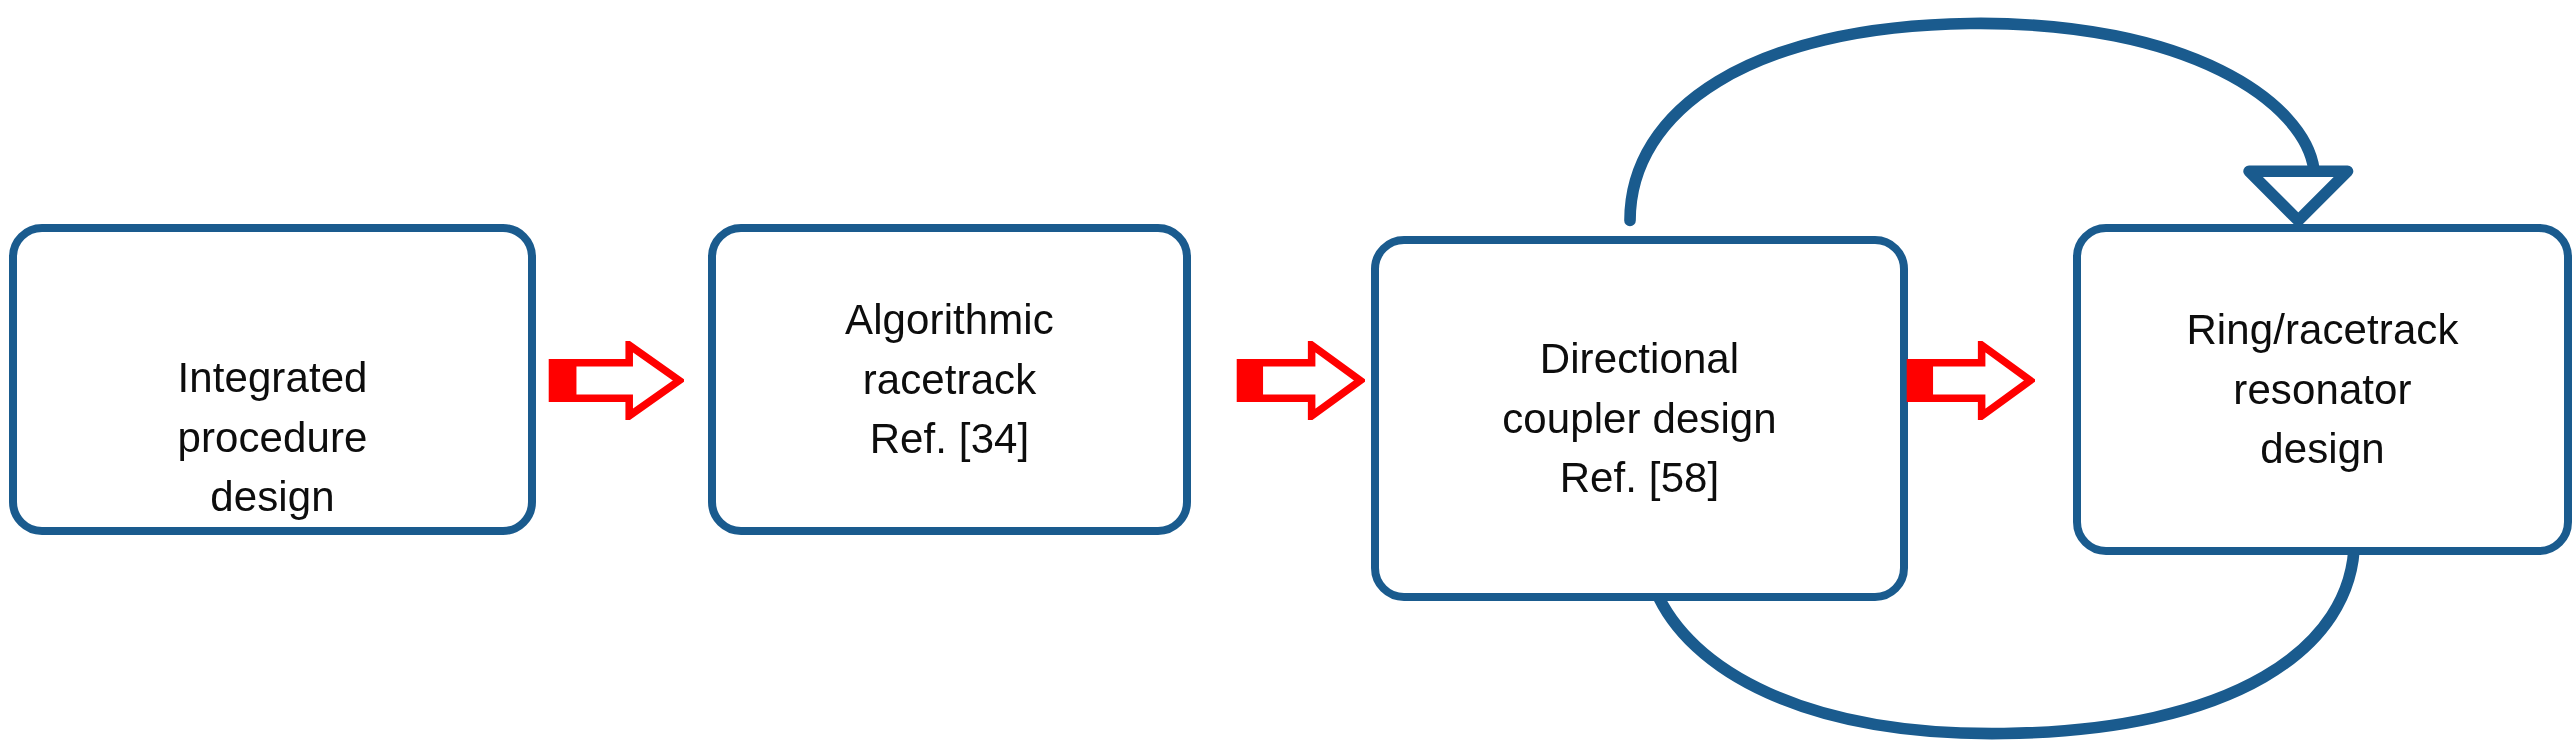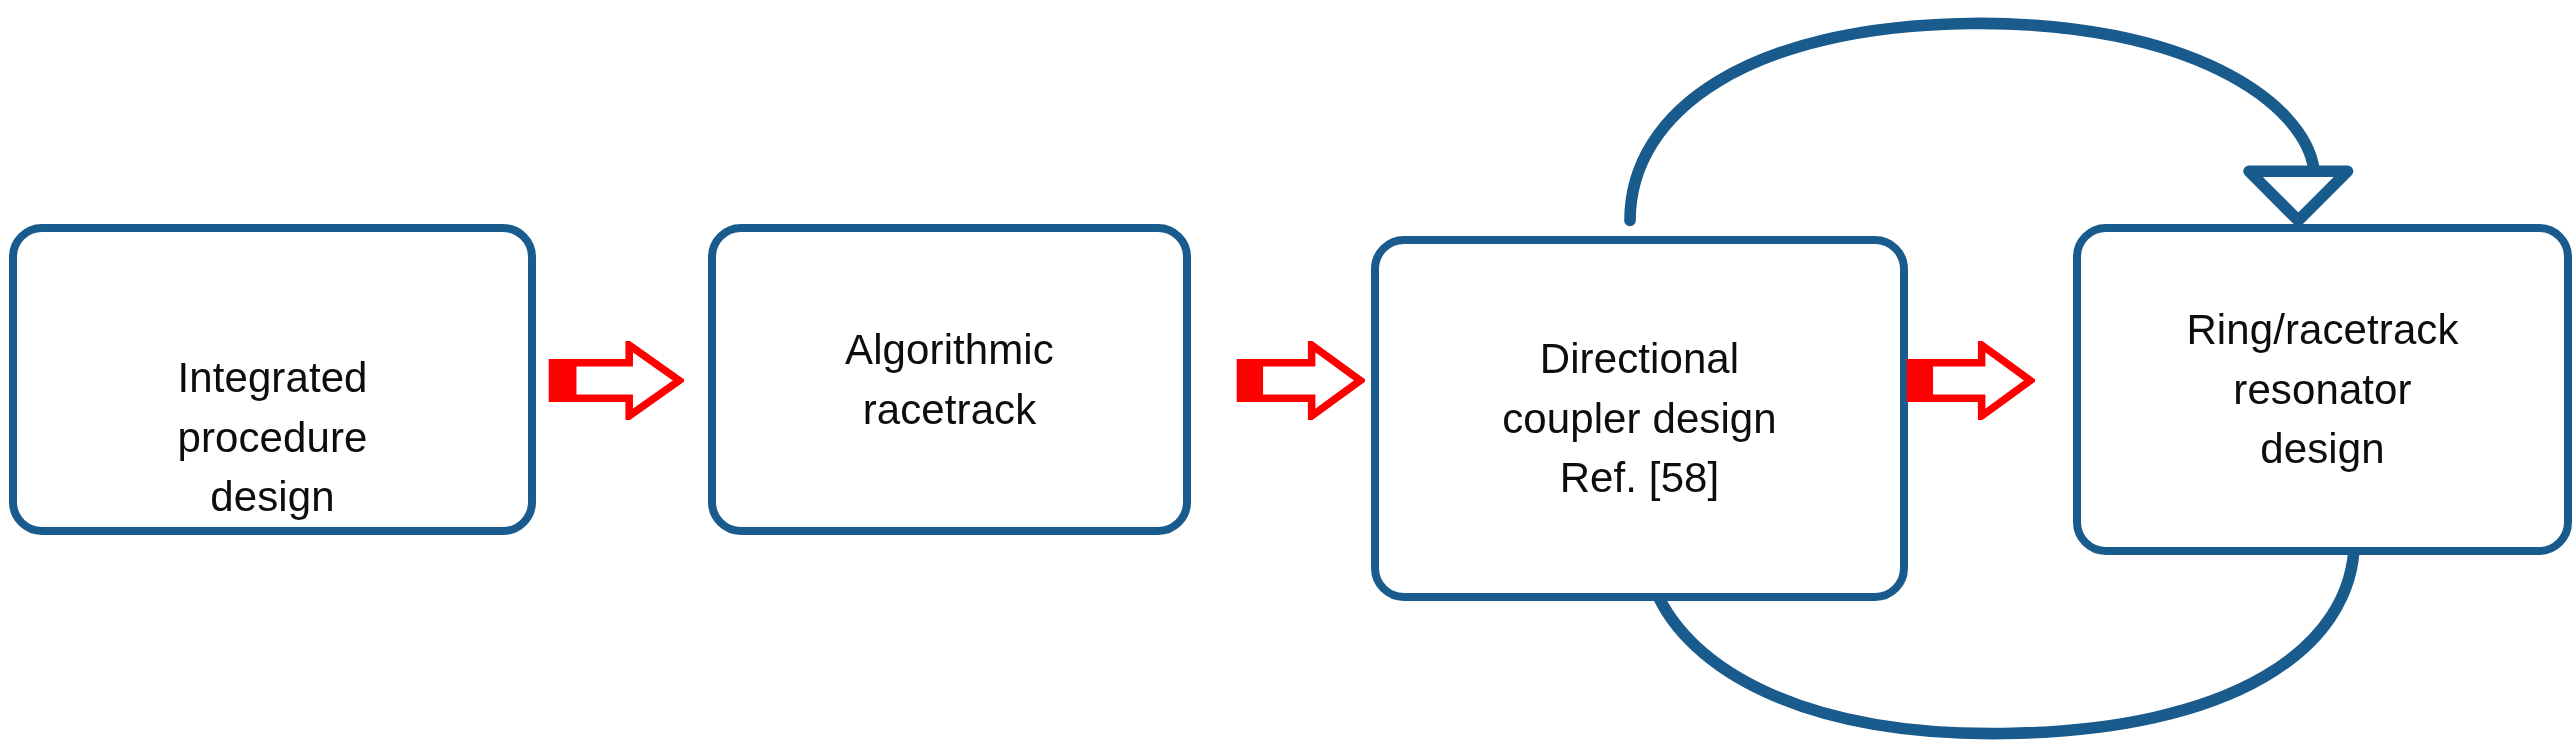--- a/index.html
+++ b/index.html
@@ -84,20 +84,21 @@
 
   <div class="node-box" id="box-0">
     <span class="node-line">Integrated</span>
     <span class="node-line">procedure</span>
     <span class="node-line">design</span>
   </div>
 
   <div class="node-box" id="box-1">
     <span class="node-line">Algorithmic</span>
     <span class="node-line">racetrack</span>
+    <span class="node-line">Ref. [34]</span>
   </div>
 
   <div class="node-box" id="box-2">
     <span class="node-line">Directional</span>
     <span class="node-line">coupler design</span>
     <span class="node-line">Ref. [58]</span>
   </div>
 
   <div class="node-box" id="box-3">
     <span class="node-line">Ring/racetrack</span>

